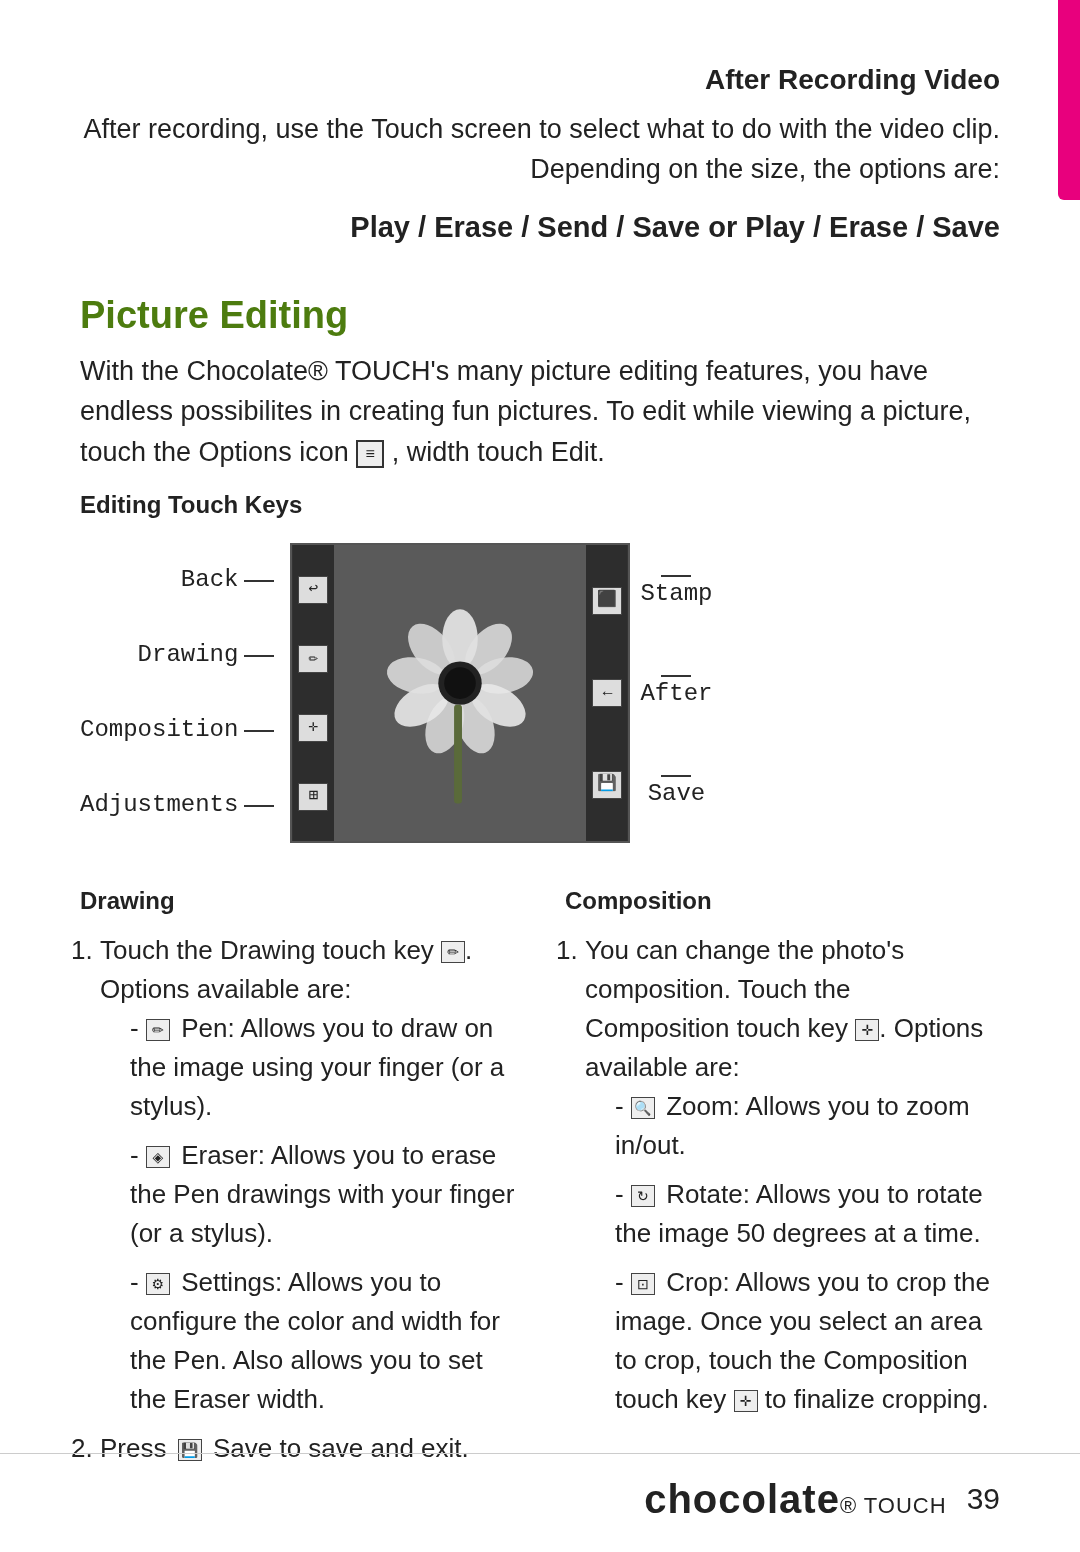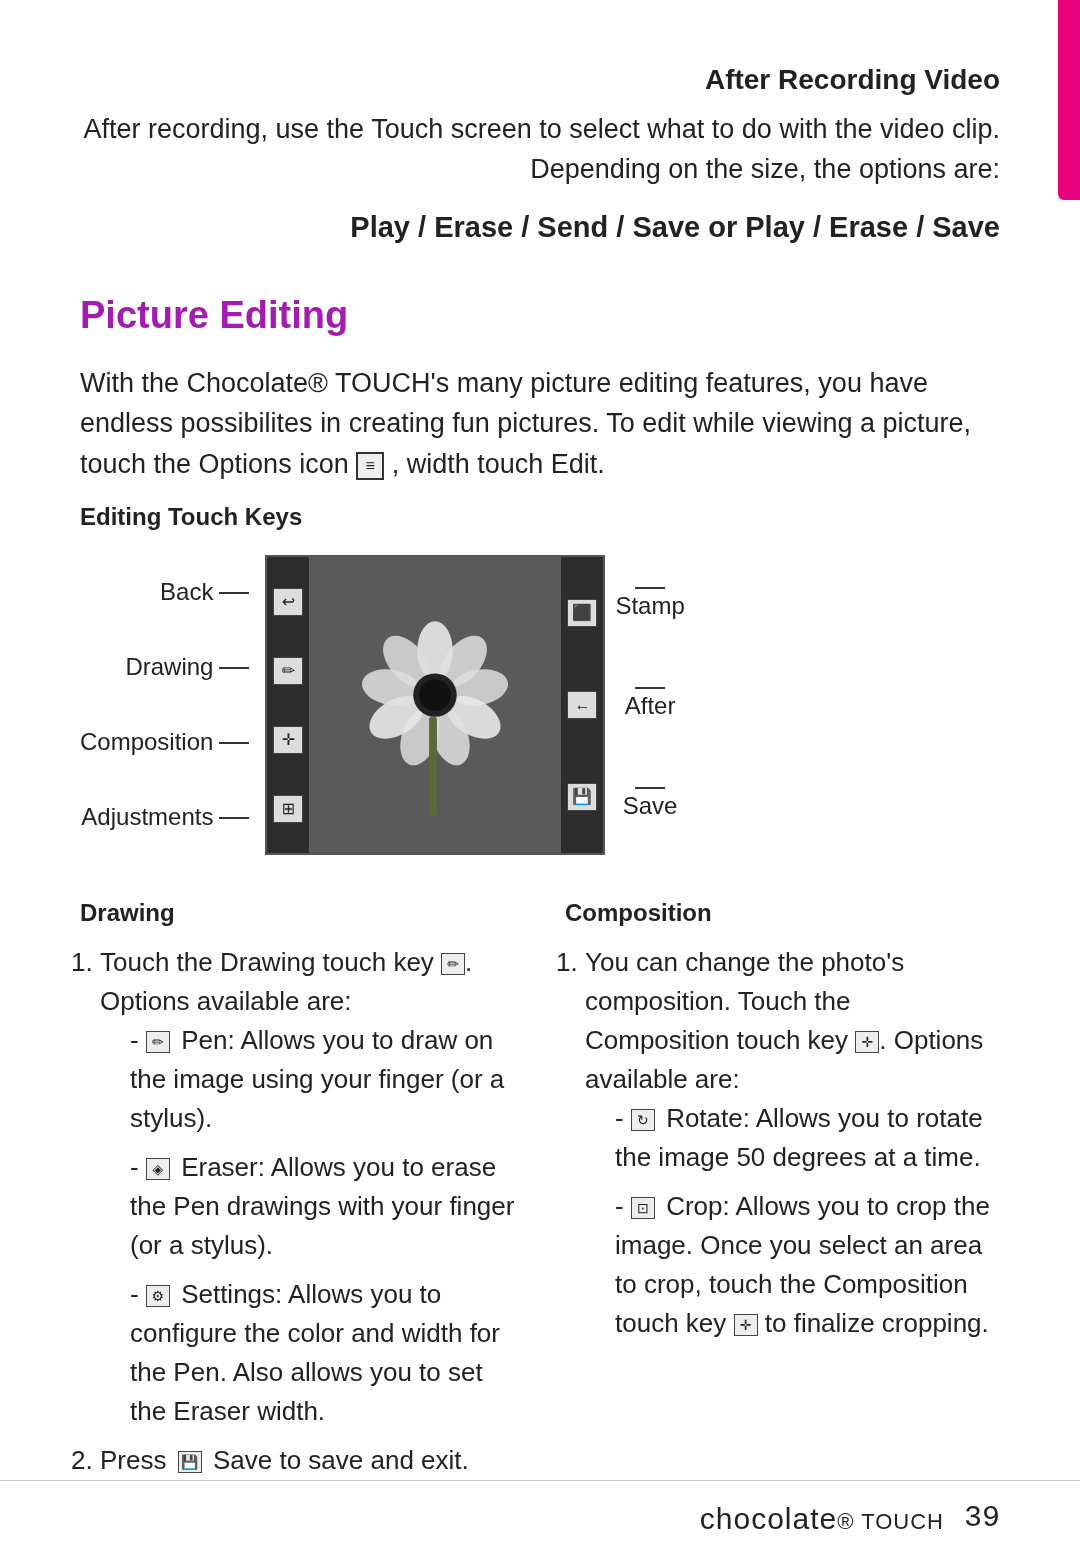--- a/index.html
+++ b/index.html
@@ -39,39 +39,40 @@
     }
 
     .play-erase-line {
       font-size: 29px;
       font-weight: bold;
       margin-bottom: 40px;
       margin-top: 4px;
     }
 
     .pink-heading {
-      color: #a21caf;
+      color: #4d7c0f;
       font-size: 38px;
       font-weight: bold;
-      margin-bottom: 20px;
+      margin-bottom: 8px;
     }
 
     .subheading {
       font-weight: bold;
       font-size: 24px;
       margin-bottom: 12px;
     }
 
     
     .diagram-container {
       display: flex;
       flex-direction: row;
       align-items: flex-start;
       margin: 20px 0 40px 0;
       position: relative;
+      font-family: Liberation Mono, monospace;
     }
 
     .diagram-labels-left {
       display: flex;
       flex-direction: column;
       justify-content: space-around;
       margin-right: 10px;
       height: 300px;
     }
 
@@ -341,34 +342,38 @@
   </div>
 
   <div class="col">
     <div class="subheading">Composition</div>
     <ol>
       <li>
         <span>You can change the photo's composition. Touch the Composition touch key</span>
         <span class="dkey" style="display:inline-flex;width:24px;height:22px;font-size:14px;border:1.5px solid #444;background:#eee;align-items:center;justify-content:center;vertical-align:middle;">✛</span><span>. Options available are:</span>
         <ul>
           <li>
+            <span class="dkey" style="display:inline-flex;width:24px;height:22px;font-size:14px;border:1.5px solid #444;background:#eee;align-items:center;justify-content:center;vertical-align:middle;margin-right:4px;">🔍</span>
+            <span>Zoom: Allows you to zoom in/out.</span>
+          </li>
+          <li>
             <span class="dkey" style="display:inline-flex;width:24px;height:22px;font-size:14px;border:1.5px solid #444;background:#eee;align-items:center;justify-content:center;vertical-align:middle;margin-right:4px;">↻</span>
             <span>Rotate: Allows you to rotate the image 50 degrees at a time.</span>
           </li>
           <li>
             <span class="dkey" style="display:inline-flex;width:24px;height:22px;font-size:14px;border:1.5px solid #444;background:#eee;align-items:center;justify-content:center;vertical-align:middle;margin-right:4px;">⊡</span>
             <span>Crop: Allows you to crop the image. Once you select an area to crop, touch the Composition touch key </span>
             <span class="dkey" style="display:inline-flex;width:24px;height:22px;font-size:14px;border:1.5px solid #444;background:#eee;align-items:center;justify-content:center;vertical-align:middle;">✛</span>
             <span> to finalize cropping.</span>
           </li>
         </ul>
       </li>
     </ol>
   </div>
 
 </div>
 
 <div class="footer">
   <span class="footer-brand">
-    <span style="font-weight:normal;font-size:30px;">chocolate</span><span style="font-weight:normal;font-size:22px;">® TOUCH</span>
+    <span style="font-weight:bold;font-size:40px;">chocolate</span><span style="font-weight:normal;font-size:22px;">® TOUCH</span>
   </span>
-  <span class="footer-page" style="margin-left:20px;font-family:Liberation Mono, monospace;">39</span>
+  <span class="footer-page" style="margin-left:20px;">39</span>
 </div>
 
 </body></html>

